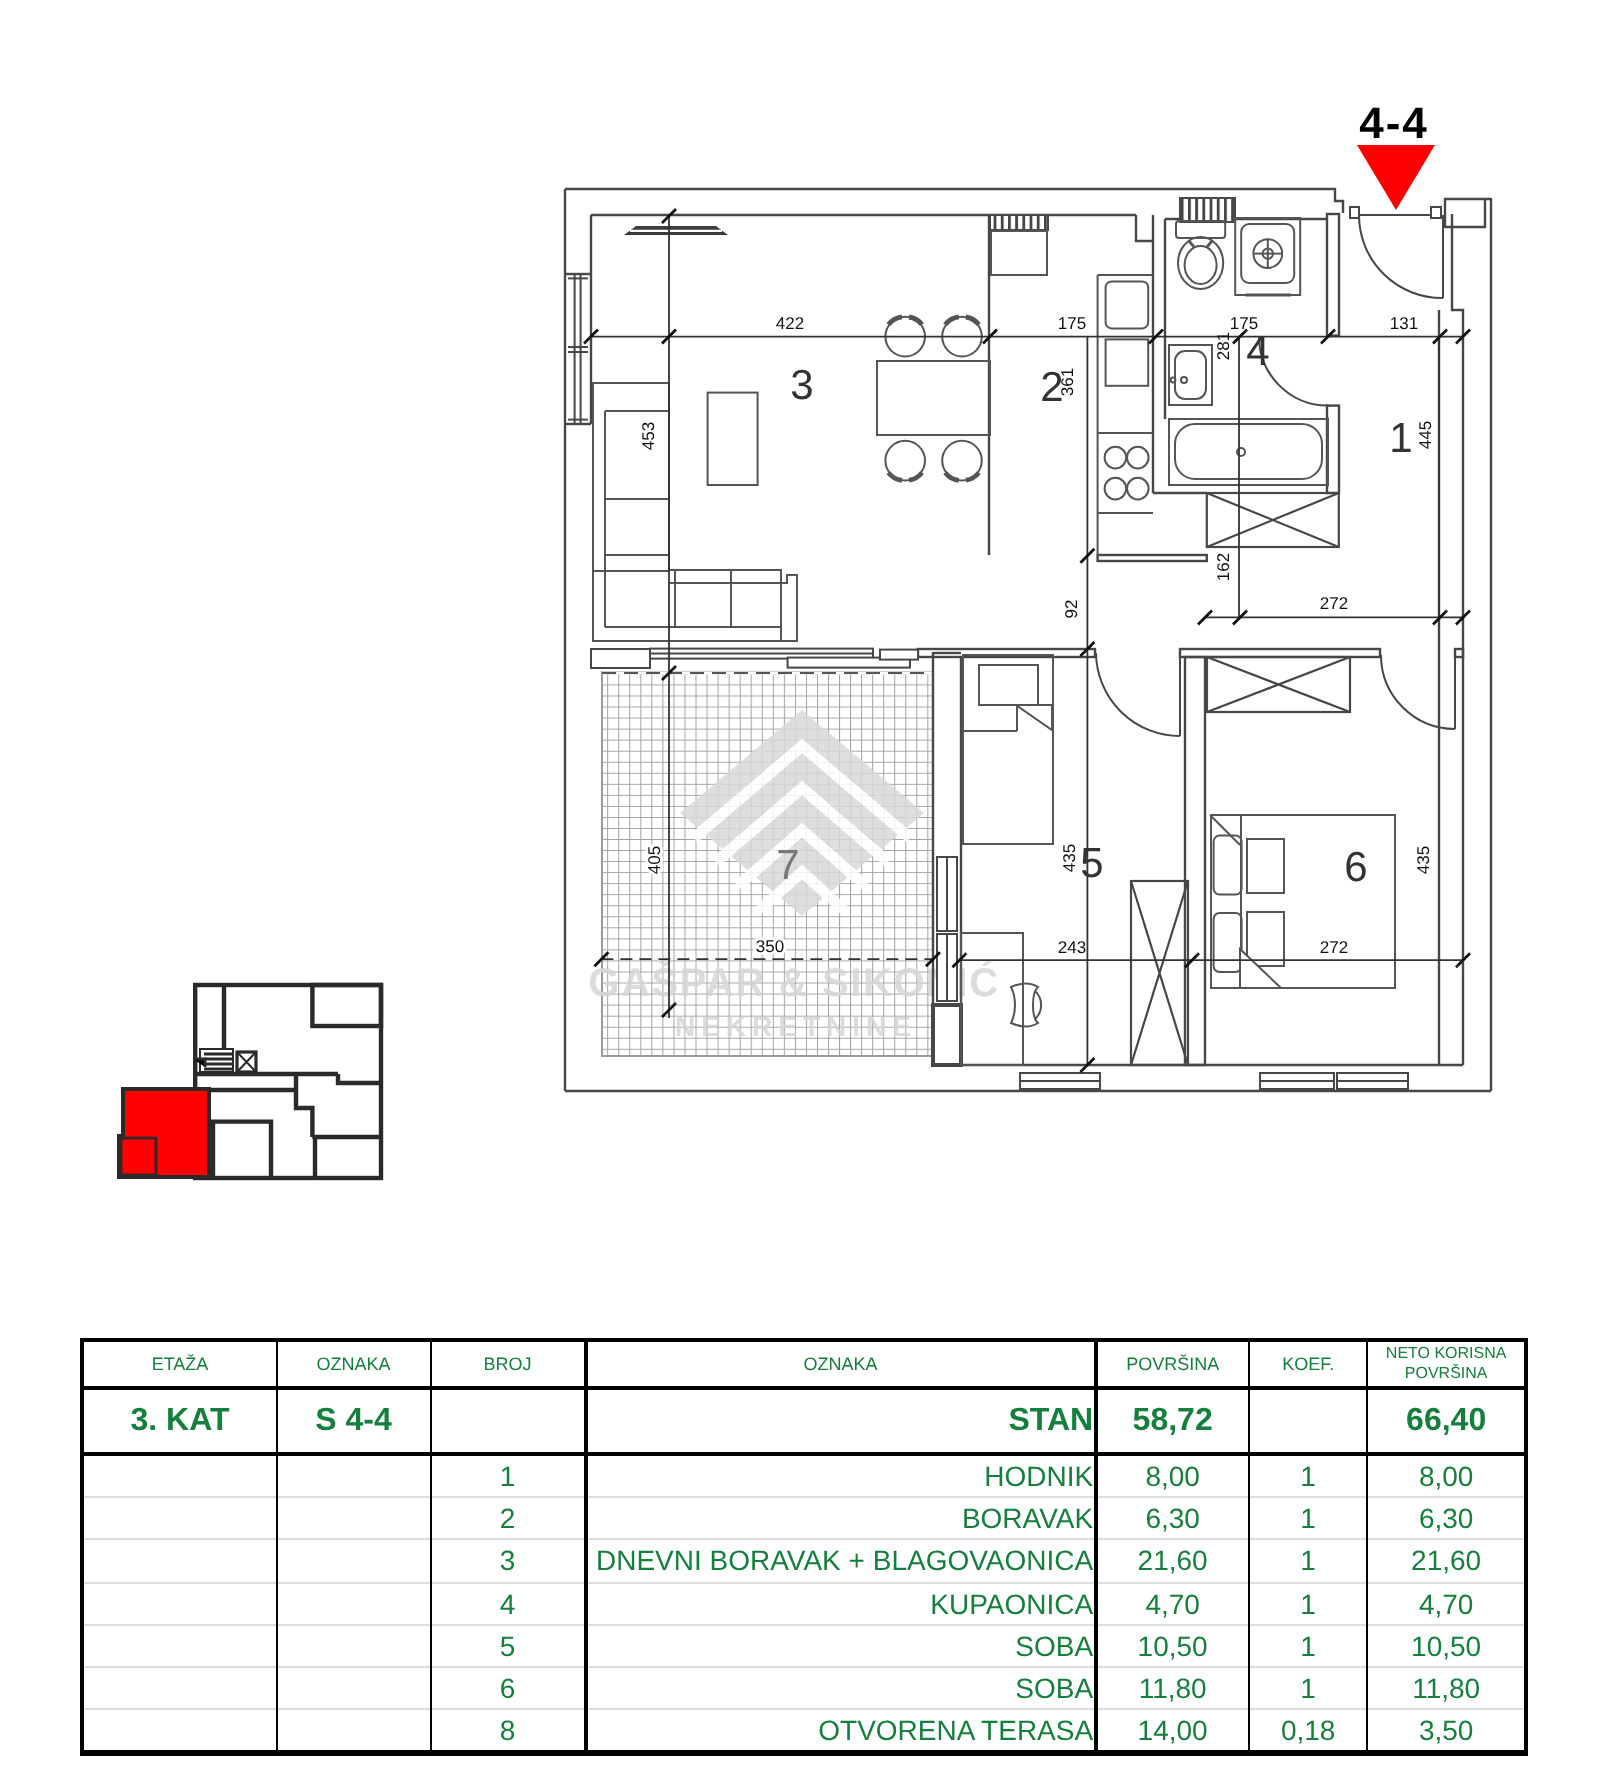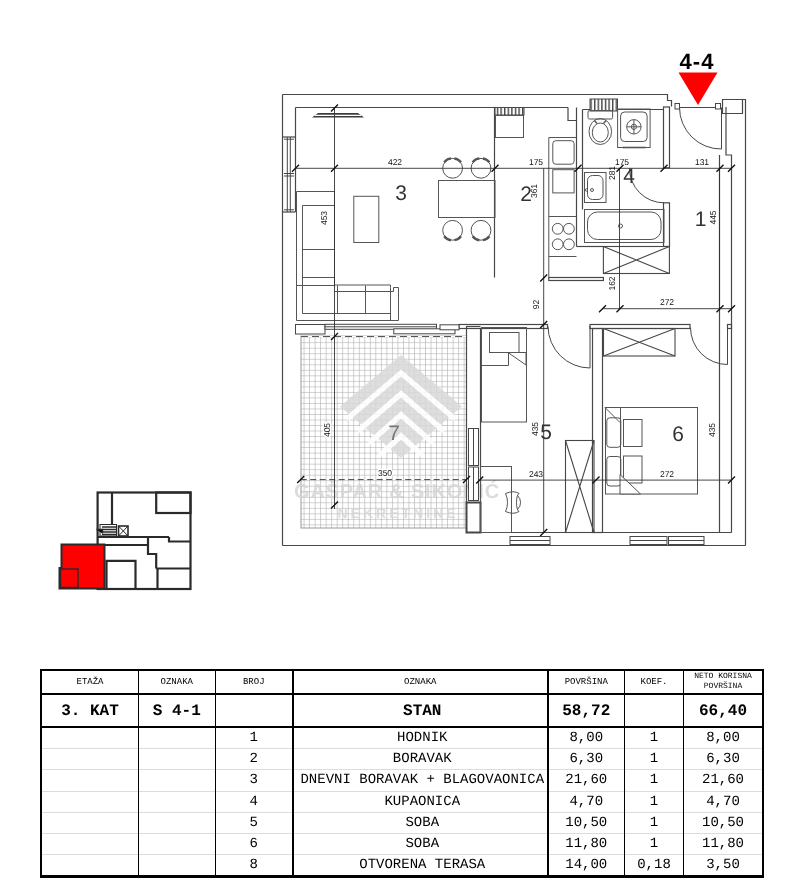--- a/index.html
+++ b/index.html
@@ -1,19 +1,19 @@
 <!DOCTYPE html>
 <html><head>
 <meta charset="utf-8">
 <style>
   html,body{margin:0;padding:0;background:#fff;width:799px;height:883px;overflow:hidden;}
   body{font-family:"Liberation Sans", sans-serif;position:relative;text-rendering:geometricPrecision;}
   #plan{position:absolute;left:0;top:0;}
   table.t{position:absolute;left:40px;top:669px;border-collapse:collapse;table-layout:fixed;
-    font-family:Liberation Mono, monospace;color:#000000;}
+    font-family:Liberation Sans, sans-serif;color:#15803d;}
   table.t td{padding:0;overflow:hidden;white-space:nowrap;}
 </style>
 </head>
 <body>
 <svg id="plan" width="799" height="883" viewBox="0 0 799 883" xmlns="http://www.w3.org/2000/svg" text-rendering="geometricPrecision">
 <defs>
   <pattern id="grid" width="5.52" height="5.52" patternUnits="userSpaceOnUse">
     <path d="M5.52 0H0V5.52" fill="none" stroke="#a2a2a2" stroke-width="1"></path>
   </pattern>
   <pattern id="hstripe" width="3.6" height="8" patternUnits="userSpaceOnUse">
@@ -345,21 +345,21 @@
     <td class="h">ETAŽA</td>
         <td class="h">OZNAKA</td>
         <td class="h">BROJ</td>
         <td class="h">OZNAKA</td>
     <td class="h">POVRŠINA</td>
         <td class="h">KOEF.</td>
         <td class="h" style="font-size:8px;line-height:1.3">NETO KORISNA<br>POVRŠINA</td>
   </tr>
   <tr class="b" style="height:33px">
     <td>3. KAT</td>
-        <td>S 4-1</td>
+        <td>S 4-4</td>
         <td></td>
         <td class="l">STAN</td>
         <td>58,72</td>
         <td></td>
         <td>66,40</td>
   </tr>
   <tr class="d">
         <td></td>
         <td></td>
         <td>1</td>
@@ -425,15 +425,15 @@
 </tbody>
 </table>
 <style>
   table.t{border:2px solid #000;}
   table.t td{border-left:1.5px solid #000;border-right:1.5px solid #000;text-align:center;vertical-align:middle;}
   table.t td:nth-child(4){border-left:2px solid #000;border-right:2px solid #000;}
   table.t tr.d td{border-top:1.5px solid #dcdcdc;font-size:14px;height:20.2px;}
   table.t tr.d:first-of-type td{border-top:none;}
   table.t td.h{font-size:9px;border-bottom:2px solid #000;}
   table.t tr.b td{font-size:16px;font-weight:bold;border-bottom:2px solid #000;}
-  table.t td.l{text-align:center;padding-left:4px;}
+  table.t td.l{text-align:right;padding-left:4px;}
   table.t tr:last-child td{border-bottom:3px solid #000;}
 </style>
 
 </body></html>

